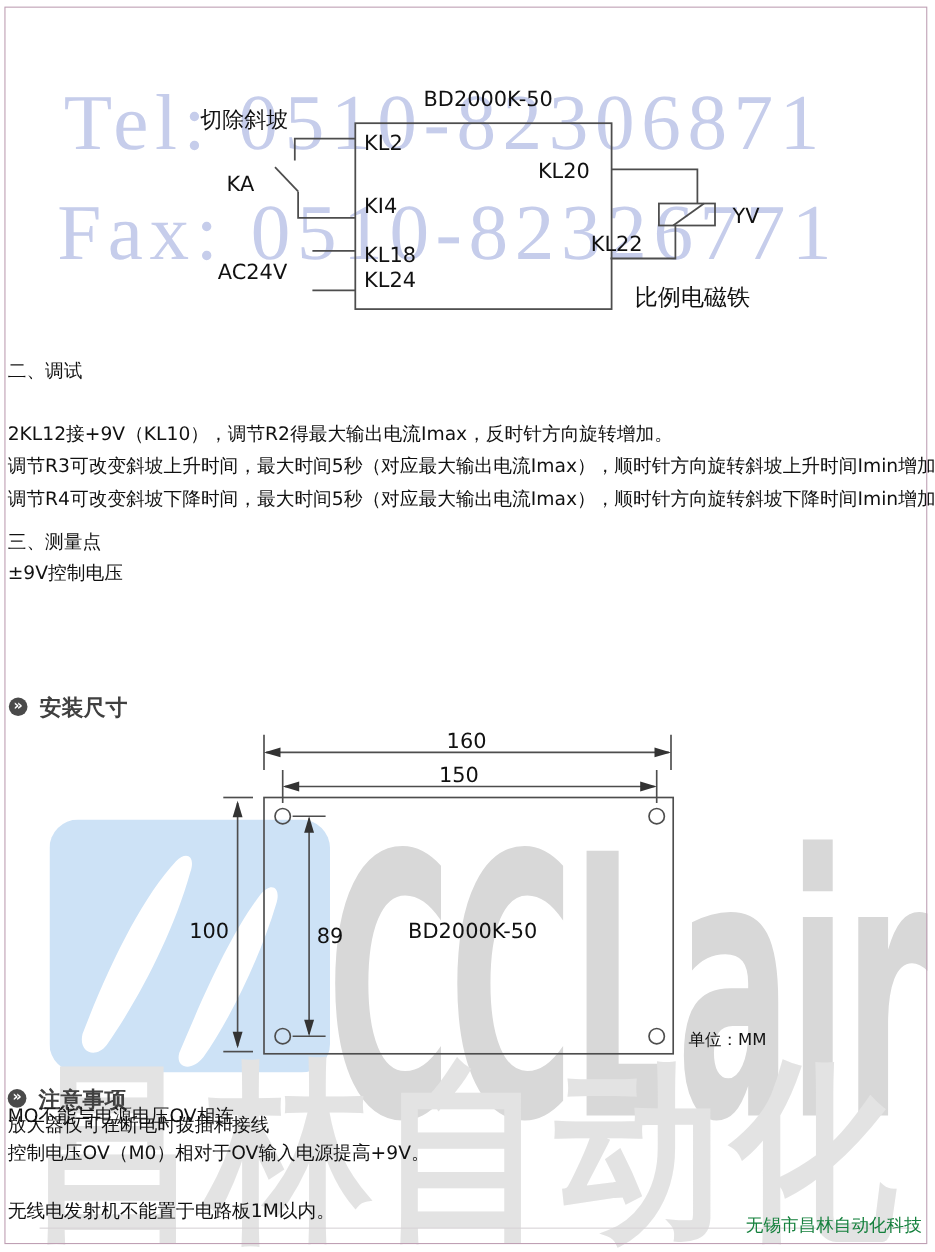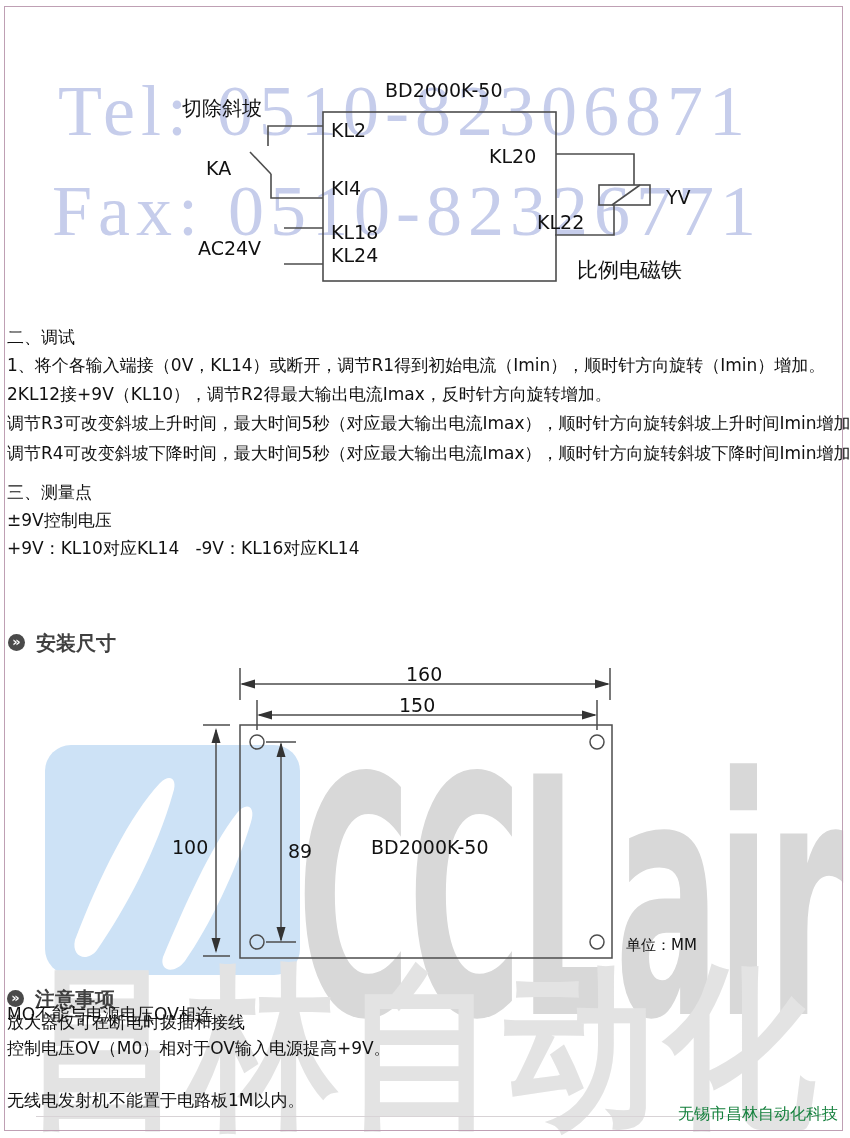--- a/index.html
+++ b/index.html
@@ -77,28 +77,26 @@
   <div class="dlabel" style="left:331px;top:119px;">KL2</div>
   <div class="dlabel" style="left:331px;top:177px;">KI4</div>
   <div class="dlabel" style="left:331px;top:221px;">KL18</div>
   <div class="dlabel" style="left:331px;top:244px;">KL24</div>
   <div class="dlabel" style="left:489px;top:145px;">KL20</div>
   <div class="dlabel" style="left:489px;top:211px;margin-left:48px;">KL22</div>
   <div class="dlabel" style="left:666px;top:186px;">YV</div>
   <div class="dlabel cn" style="left:577px;top:256px;font-size:21px;">比例电磁铁</div>
 
   <div class="bodyline" style="top:326px;">二、调试</div>
-  <div class="bodyline" style="top:354px;">1、将个各输入端接（0V，KL14）或断开，调节R1得到初始电流（Imin），顺时针方向旋转（Imin）增加。</div>
   <div class="bodyline" style="top:383px;">2KL12接+9V（KL10），调节R2得最大输出电流Imax，反时针方向旋转增加。</div>
   <div class="bodyline" style="top:412px;">调节R3可改变斜坡上升时间，最大时间5秒（对应最大输出电流Imax），顺时针方向旋转斜坡上升时间Imin增加。</div>
   <div class="bodyline" style="top:442px;">调节R4可改变斜坡下降时间，最大时间5秒（对应最大输出电流Imax），顺时针方向旋转斜坡下降时间Imin增加。</div>
 
   <div class="bodyline" style="top:481px;">三、测量点</div>
   <div class="bodyline" style="top:509px;">±9V控制电压</div>
-  <div class="bodyline" style="top:537px;">+9V：KL10对应KL14   -9V：KL16对应KL14</div>
 
   <div class="bullet" style="left:8px;top:634px;">»</div>
   <div class="sechead" style="left:36px;top:630px;">安装尺寸</div>
 
   <svg class="overlay" style="left:170px;top:660px;" width="480" height="300" viewBox="0 0 480 300">
     <g stroke="#4d4d4d" stroke-width="1.5" fill="none">
       <rect x="70" y="65" width="372" height="233"></rect>
       <circle cx="87" cy="82" r="7"></circle>
       <circle cx="427" cy="82" r="7"></circle>
       <circle cx="87" cy="282" r="7"></circle>

